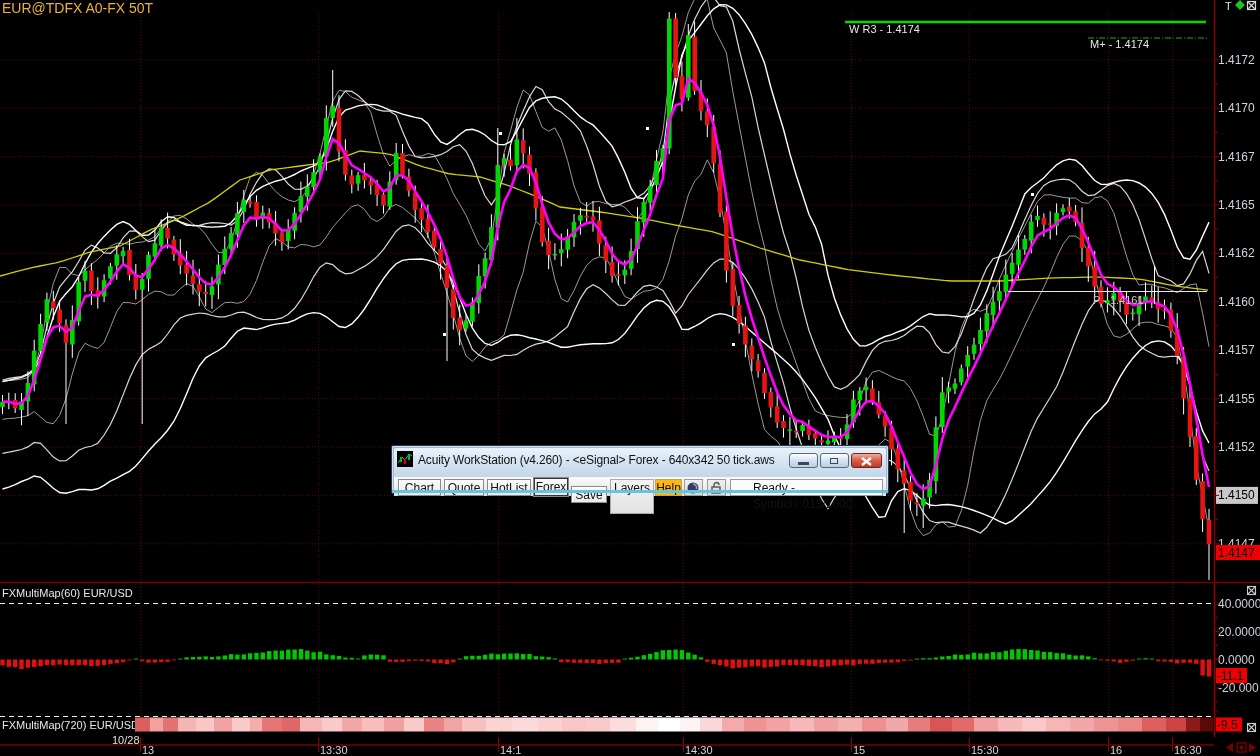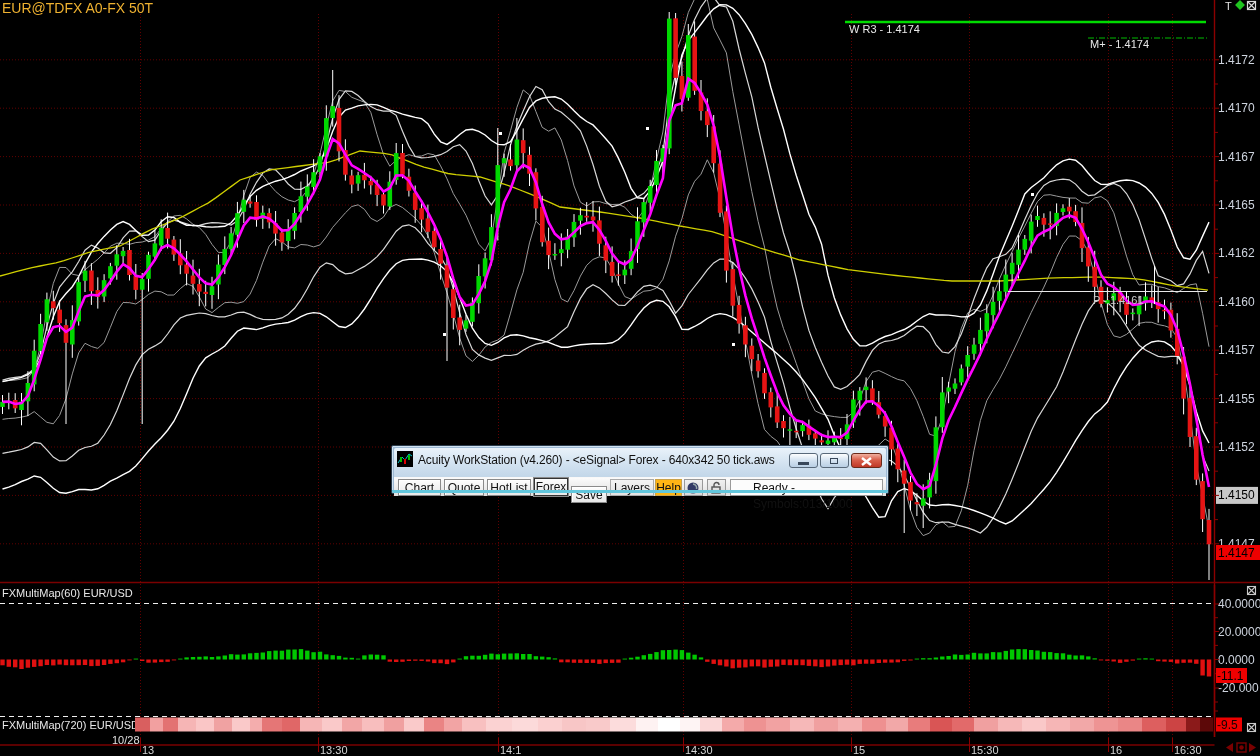--- a/index.html
+++ b/index.html
@@ -805,21 +805,21 @@
     <div style="position:absolute;right:4px;top:5px;width:31px;height:15px;background:linear-gradient(#f0b0a0,#d9604c 45%,#c03826);border:1px solid #6a2a1a;border-radius:3px;"><svg width="29" height="13" xmlns="http://www.w3.org/2000/svg">
             <path d="M10 3 L19 10 M19 3 L10 10" stroke="#ffffff" stroke-width="2.4"></path>
           </svg></div>
   </div>
   <div style="position:absolute;left:2px;top:25px;right:2px;height:19px;background:linear-gradient(#fbfbfb,#dedede);border-top:1px solid #f8f8f8;margin-top:6px;">
     <div style="position:absolute;left:4px;top:1px;width:43px;height:17px;background:linear-gradient(#fdfdfd,#e8e8e8);border:1px solid #8a8a8a;box-shadow:1px 1px 0 #fff inset;font:12px 'Liberation Sans',sans-serif;text-align:center;line-height:16px;color:#111">Chart</div>
     <div style="position:absolute;left:50px;top:1px;width:40px;height:17px;background:linear-gradient(#fdfdfd,#e8e8e8);border:1px solid #8a8a8a;box-shadow:1px 1px 0 #fff inset;font:12px 'Liberation Sans',sans-serif;text-align:center;line-height:16px;color:#111">Quote</div>
     <div style="position:absolute;left:93px;top:1px;width:44px;height:17px;background:linear-gradient(#fdfdfd,#e8e8e8);border:1px solid #8a8a8a;box-shadow:1px 1px 0 #fff inset;font:12px 'Liberation Sans',sans-serif;text-align:center;line-height:16px;color:#111">HotList</div>
     <div style="position:absolute;left:140px;top:0px;width:34px;height:18px;background:linear-gradient(#fdfdfd,#e8e8e8);border:1px solid #333;outline:1px solid #8a8a8a;font:12px 'Liberation Sans',sans-serif;text-align:center;line-height:17px;color:#111">Forex</div>
     <div style="position:absolute;left:177px;top:8px;width:36px;height:17px;background:linear-gradient(#fdfdfd,#e8e8e8);border:1px solid #8a8a8a;box-shadow:1px 1px 0 #fff inset;font:12px 'Liberation Sans',sans-serif;text-align:center;line-height:16px;color:#111">Save</div>
-    <div style="position:absolute;left:216px;top:1px;width:44px;height:17px;background:linear-gradient(#f4f4f4,#e2e2e2);border:1px solid #aaa;font:12px 'Liberation Sans',sans-serif;text-align:center;line-height:16px;color:#111">Layers</div>
+    <div style="position:absolute;left:216px;top:1px;width:44px;height:35px;background:linear-gradient(#f4f4f4,#e2e2e2);border:1px solid #aaa;font:12px 'Liberation Sans',sans-serif;text-align:center;line-height:16px;color:#111">Layers</div>
     <div style="position:absolute;left:261px;top:1px;width:27px;height:17px;background:#ffb515;border:1px solid #caa24a;font:12px 'Liberation Sans',sans-serif;text-align:center;line-height:16px;color:#111">Help</div>
     <div style="position:absolute;left:290px;top:1px;width:19px;height:17px;background:linear-gradient(#f0f0f0,#d8d8d8);border:1px solid #999;">
           <svg width="14" height="14" style="position:absolute;left:1px;top:1px" xmlns="http://www.w3.org/2000/svg">
             <circle cx="7" cy="7" r="5.5" fill="#333a66"></circle>
             <path d="M7 3 A4 4 0 0 1 10.5 8" stroke="#9aa" stroke-width="1.5" fill="none"></path>
           </svg>
         </div>
     <div style="position:absolute;left:313px;top:1px;width:19px;height:17px;background:linear-gradient(#f0f0f0,#d8d8d8);border:1px solid #999;">
           <svg width="14" height="14" style="position:absolute;left:1px;top:1px" xmlns="http://www.w3.org/2000/svg">
             <rect x="3" y="6" width="8" height="6" fill="none" stroke="#555" stroke-width="1.4"></rect>

